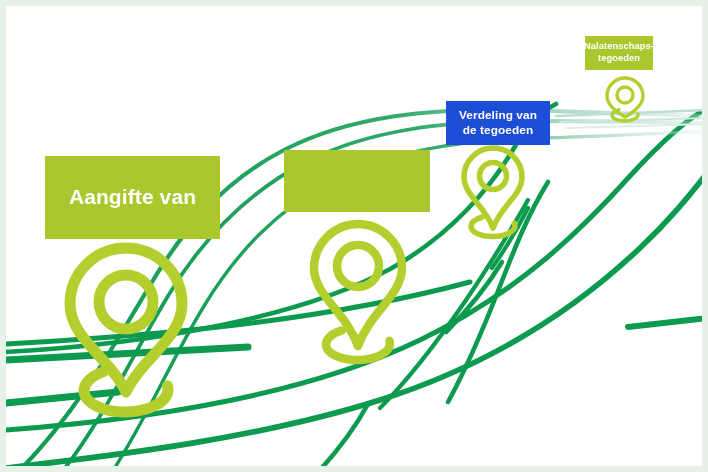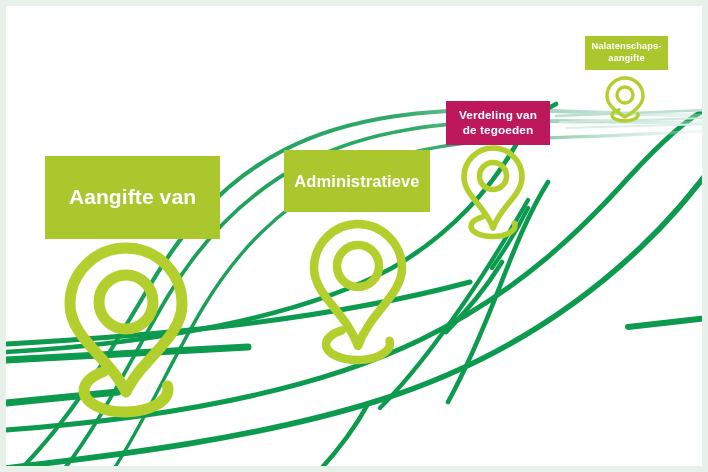--- a/index.html
+++ b/index.html
@@ -75,21 +75,21 @@
     left: 446px;
     top: 101px;
     width: 104px;
     height: 44px;
     font-size: 11.8px;
   }
   
   #label-4 {
     left: 585px;
     top: 36px;
-    width: 83px;
+    width: 68px;
     height: 34px;
     font-size: 9.3px;
   }
 </style>
 </head>
 <body>
 
 <div id="stage">
 
   <svg id="canvas-svg" viewBox="0 0 708 472">
@@ -182,28 +182,27 @@
       <circle cx="625" cy="95" r="8" stroke-width="3.4"></circle>
     </g>
 
   </svg>
 
   <div class="label-box" id="label-1" style="background:#aac72e;">
     <span class="label-line">Aangifte van</span>
   </div>
 
   <div class="label-box" id="label-2" style="background:#aac72e;">
-    <span class="label-line">Administratieve</span>
-  </div>
-
-  <div class="label-box" id="label-3" style="background:#be185d;text-align:right;">
+  </div>
+
+  <div class="label-box" id="label-3" style="background:#1d4ed8;text-align:right;">
     <span class="label-line">Verdeling van</span>
     <span class="label-line">de tegoeden</span>
   </div>
 
   <div class="label-box" id="label-4" style="background:#aac72e;">
     <span class="label-line">Nalatenschaps-</span>
-    <span class="label-line">aangifte</span>
+    <span class="label-line">tegoeden</span>
   </div>
 
   <div id="frame"></div>
 
 </div>
 
 </body></html>

